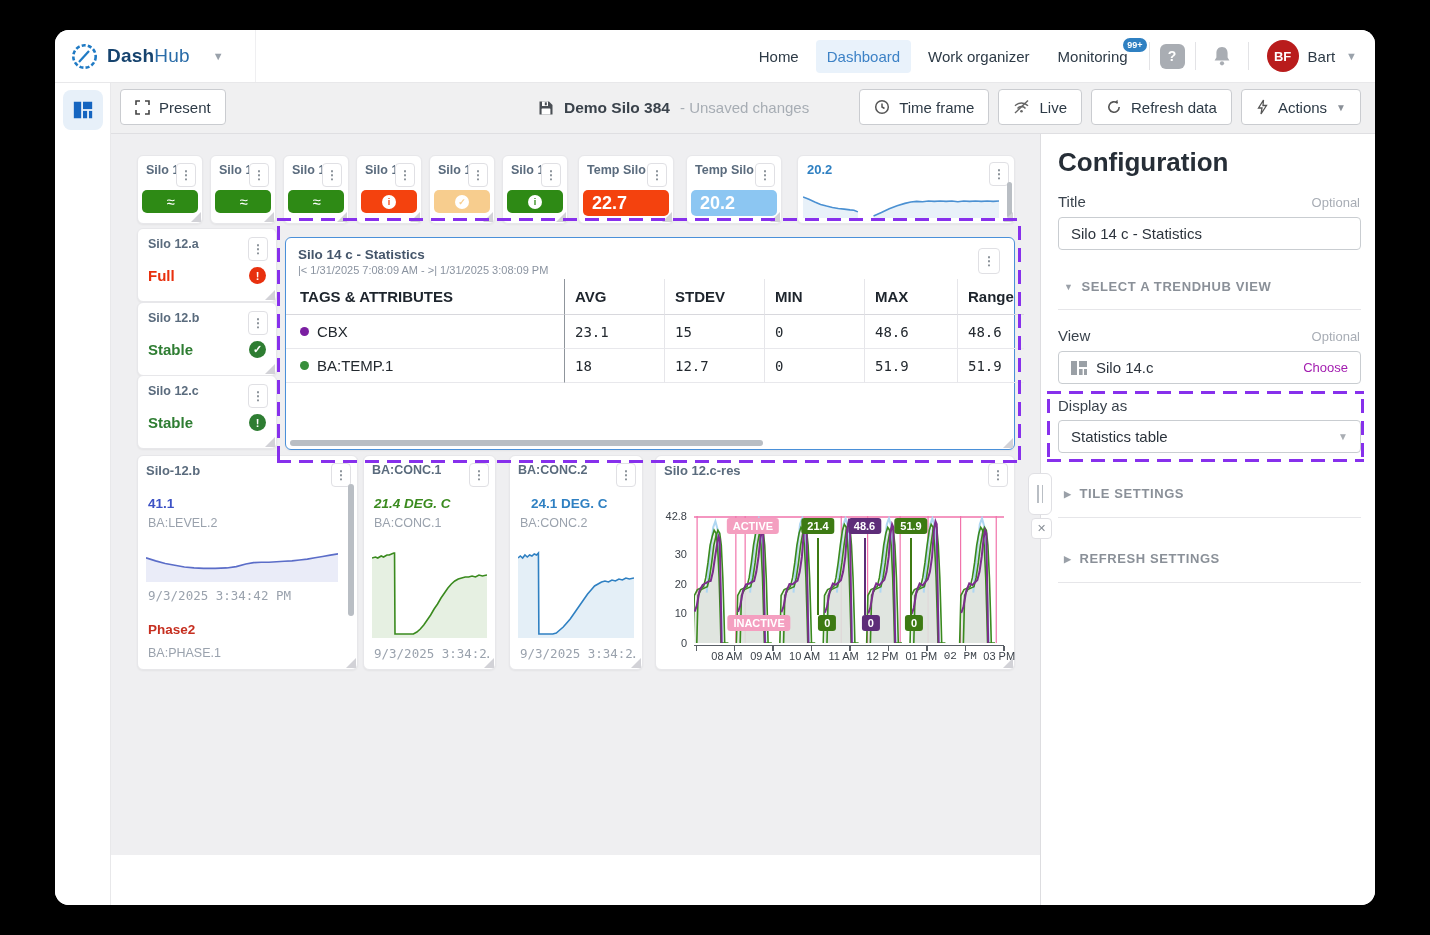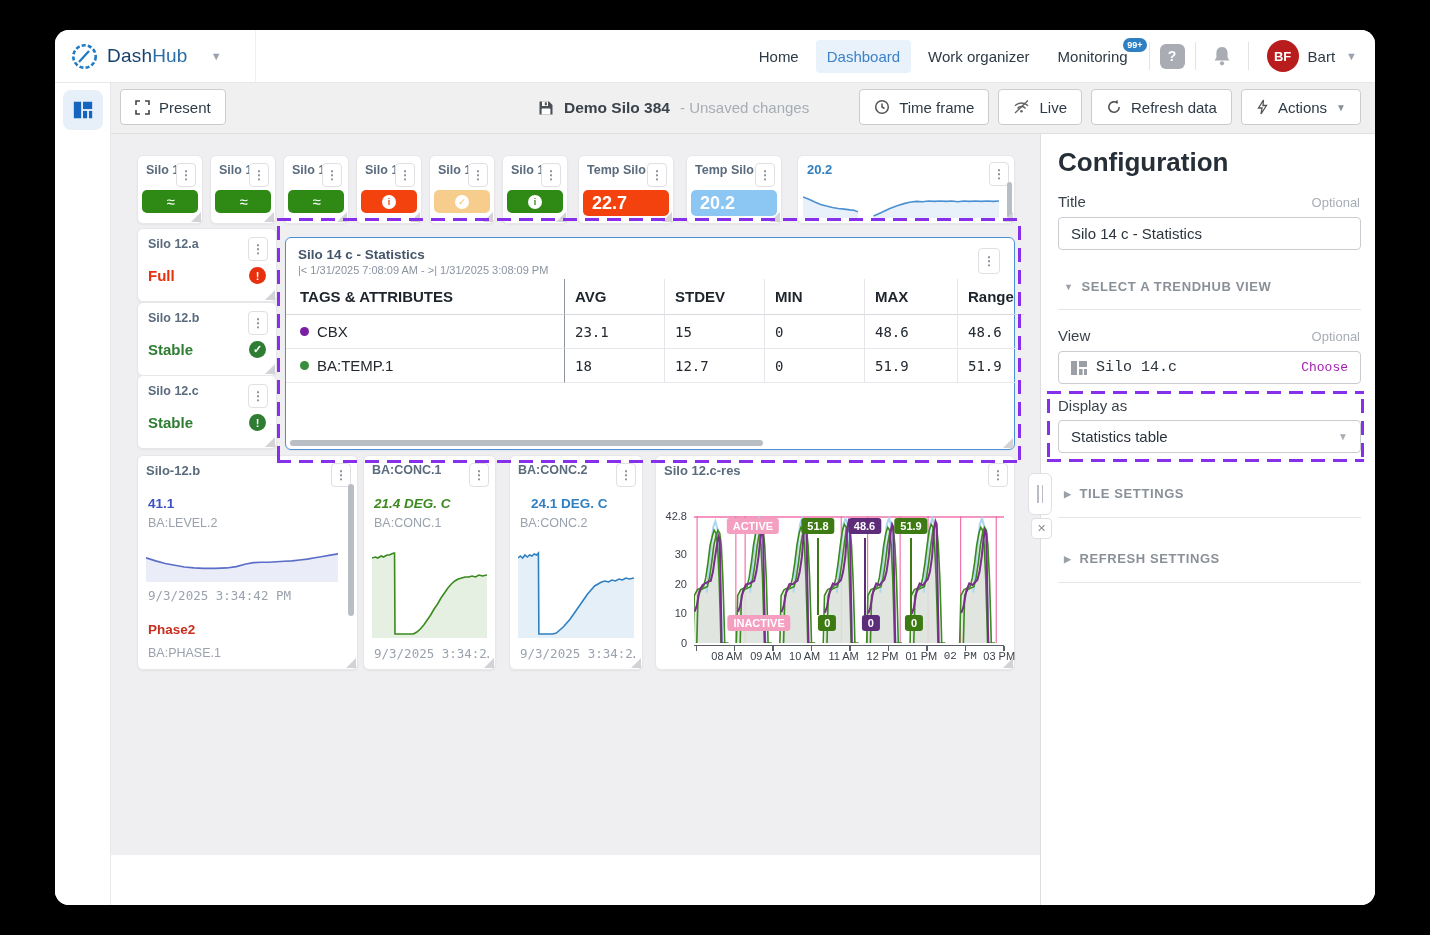--- a/index.html
+++ b/index.html
@@ -3,21 +3,21 @@
 <meta charset="utf-8">
 <style>
   html,body{margin:0;padding:0;}
   body{width:1430px;height:935px;background:#000;font-family:"Liberation Sans",sans-serif;position:relative;overflow:hidden;}
   .window{position:absolute;left:55px;top:30px;width:1320px;height:875px;background:#fff;border-radius:14px;overflow:hidden;}
 
   
   .topnav{position:absolute;top:0;left:0;right:0;height:52px;background:#fff;border-bottom:1px solid #e8e8ea;display:flex;align-items:center;z-index:40;}
   .brand{display:flex;align-items:center;gap:9px;padding:0 16px;height:100%;width:168px;border-right:1px solid #efeff1;}
   .brand-text{font-size:19px;color:#16436e;letter-spacing:.2px;}
-  .brand-text b{font-weight:400;margin-top:30px;}
+  .brand-text b{font-weight:700;margin-top:30px;}
   .brand-text .hub{font-weight:400;color:#2a6ca8;}
   .chev{color:#9aa2ab;font-size:11px;margin-left:14px;}
   .nav-items{margin-left:auto;display:flex;align-items:center;gap:6px;}
   .nav-item{font-size:15px;color:#2d3a46;padding:8px 11px;border-radius:4px;background:none;border:none;font-family:inherit;position:relative;cursor:pointer;}
   .nav-item.active{color:#3d82c6;background:#e9f2fb;}
   .badge99{position:absolute;top:-4px;right:-10px;background:#2f80c2;color:#fff;font-size:9px;font-weight:bold;border-radius:10px;padding:2px 4px;border:2px solid #fff;}
   .vdiv{width:1px;height:28px;background:#e3e3e6;margin:0 10px;}
   .help-btn{width:25px;height:25px;border-radius:6px;background:#a9adb3;color:#fff;font-weight:bold;font-size:14px;display:flex;align-items:center;justify-content:center;border:none;}
   .bell-btn{background:none;border:none;display:flex;align-items:center;}
   .user-wrap{display:flex;align-items:center;gap:9px;padding-right:18px;margin-left:8px;}
@@ -485,21 +485,21 @@
             <polyline points="214.11,97.9206274176198 216.24500000000003,92.0141866946955 218.98999999999998,75.05546160675499 222.04,67.38558540844706 225.09,69.38061249135997 227.53,66.08244634166063 229.97,63.17480971624435 232.10499999999996,55.78504672897195 234.24,40.94859813084112 236.07,14.242990654205599 237.595,5.341121495327101 238.81499999999997,8.308411214953253 239.73,74.506662173081 240.645,127" fill="none" stroke="#7b2d8b" stroke-width="2" vector-effect="non-scaling-stroke"></polyline>
             <polygon points="262.90999999999997,127 264.13,79.5233644859813 267.17999999999995,73.58878504672896 270.22999999999996,72.10514018691589 273.28,70.62149532710279 275.415,61.719626168224295 277.55,46.88317757009345 279.685,29.079439252336442 281.82,17.210280373831765 283.65000000000003,11.275700934579433 285.47999999999996,14.242990654205599 287.005,29.079439252336442 288.53,61.719626168224295 289.75,103.26168224299064 290.36,127 294.02000000000004,127 294.02000000000004,127 262.90999999999997,127" fill="#dde2dd" opacity="0.9"></polygon>
             <polyline points="274.80499999999995,76.55607476635512 276.94,49.85046728971962 279.075,29.079439252336442 281.21000000000004,8.308411214953253 283.345,2.3738317757009213 285.785,11.275700934579433 287.615,49.85046728971962 289.14,91.39252336448598 290.055,127" fill="none" stroke="#aed6f2" stroke-width="2" vector-effect="non-scaling-stroke"></polyline>
             <polyline points="261.385,127 262.605,79.5233644859813 265.655,73.58878504672896 268.705,72.10514018691589 271.755,70.62149532710279 273.89,61.719626168224295 276.02500000000003,46.88317757009345 278.16,29.079439252336442 280.295,17.210280373831765 282.125,11.275700934579433 283.955,14.242990654205599 285.47999999999996,29.079439252336442 287.005,61.719626168224295 288.22499999999997,103.26168224299064 288.83500000000004,127 292.495,127" fill="none" stroke="#3a8a1e" stroke-width="1.6" vector-effect="non-scaling-stroke"></polyline>
             <polyline points="265.045,127 266.265,79.5233644859813 269.315,73.58878504672896 272.365,72.10514018691589 275.415,70.62149532710279 277.55,61.719626168224295 279.685,46.88317757009345 281.82,29.079439252336442 283.95500000000004,17.210280373831765 285.785,11.275700934579433 287.615,14.242990654205599 289.14,29.079439252336442 290.66499999999996,61.719626168224295 291.88500000000005,103.26168224299064 292.495,127 296.15500000000003,127" fill="none" stroke="#3a8a1e" stroke-width="1.6" vector-effect="non-scaling-stroke"></polyline>
             <polyline points="262.90999999999997,97.01995625678592 265.045,91.11490643038954 267.79,75.36204134982293 270.84000000000003,67.45664051506112 273.89,68.94455183249698 276.33,66.44547419245109 278.77000000000004,64.05256731558768 280.905,55.78504672897195 283.03999999999996,40.94859813084112 284.87,23.14485981308411 286.39500000000004,14.242990654205599 287.615,17.210280373831765 288.53,73.6393246313541 289.445,127" fill="none" stroke="#7b2d8b" stroke-width="2" vector-effect="non-scaling-stroke"></polyline>
           </svg>
         <div id="res-overlay" style="position:absolute;inset:0;">
             <div class="res-badge" style="left: 19%; top: 2px; background: rgb(244, 159, 192);">ACTIVE</div>
             <div class="dropline" style="left: 40%; background: rgb(61, 122, 19);"></div>
-            <div class="res-badge" style="left: 40%; top: 2px; background: rgb(61, 122, 19);">51.8</div>
+            <div class="res-badge" style="left: 40%; top: 2px; background: rgb(61, 122, 19);">21.4</div>
             <div class="dropline" style="left: 55%; background: rgb(94, 45, 121);"></div>
             <div class="res-badge" style="left: 55%; top: 2px; background: rgb(94, 45, 121);">48.6</div>
             <div class="dropline" style="left: 70%; background: rgb(61, 122, 19);"></div>
             <div class="res-badge" style="left: 70%; top: 2px; background: rgb(61, 122, 19);">51.9</div>
             <div class="res-badge" style="left: 21%; bottom: 12px; background: rgb(244, 159, 192);">INACTIVE</div>
             <div class="res-badge" style="left: 43%; bottom: 12px; background: rgb(61, 122, 19);">0</div>
             <div class="res-badge" style="left: 57%; bottom: 12px; background: rgb(94, 45, 121);">0</div>
             <div class="res-badge" style="left: 71%; bottom: 12px; background: rgb(61, 122, 19);">0</div>
           </div>
       </div>
@@ -537,21 +537,21 @@
     <div class="cfg-input" style="top:84px;">Silo 14 c - Statistics</div>
 
     <button class="cfg-section" style="top:145px;">
       <span class="tri">▼</span>
       <span>SELECT A TRENDHUB VIEW</span>
     </button>
     <div class="cfg-div" style="top:176px;"></div>
 
     <span class="cfg-label" style="top:194px;left:17px;">View</span>
     <span class="cfg-opt" style="top:196px;">Optional</span>
-    <div class="cfg-input view-row" style="top:218px;font-family:Liberation Mono, monospace;">
+    <div class="cfg-input view-row" style="top:218px;">
       <svg width="16" height="14" viewBox="0 0 16 14">
         <rect x="0" y="0" width="6" height="14" fill="#9aa0a6"></rect>
         <rect x="8" y="0" width="8" height="6" fill="#9aa0a6"></rect>
         <rect x="8" y="8" width="3.6" height="6" fill="#9aa0a6"></rect>
         <rect x="13" y="8" width="3" height="6" fill="#9aa0a6"></rect>
       </svg>
       <span>Silo 14.c</span>
       <span class="choose">Choose</span>
     </div>
 

